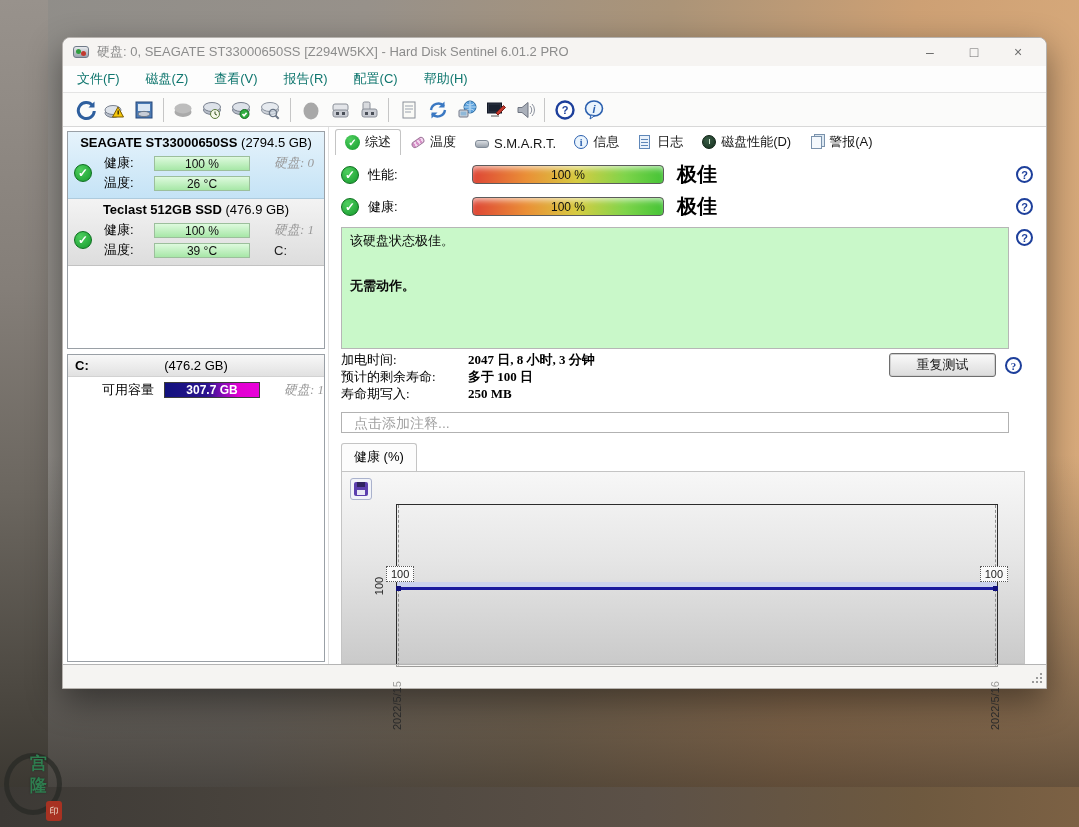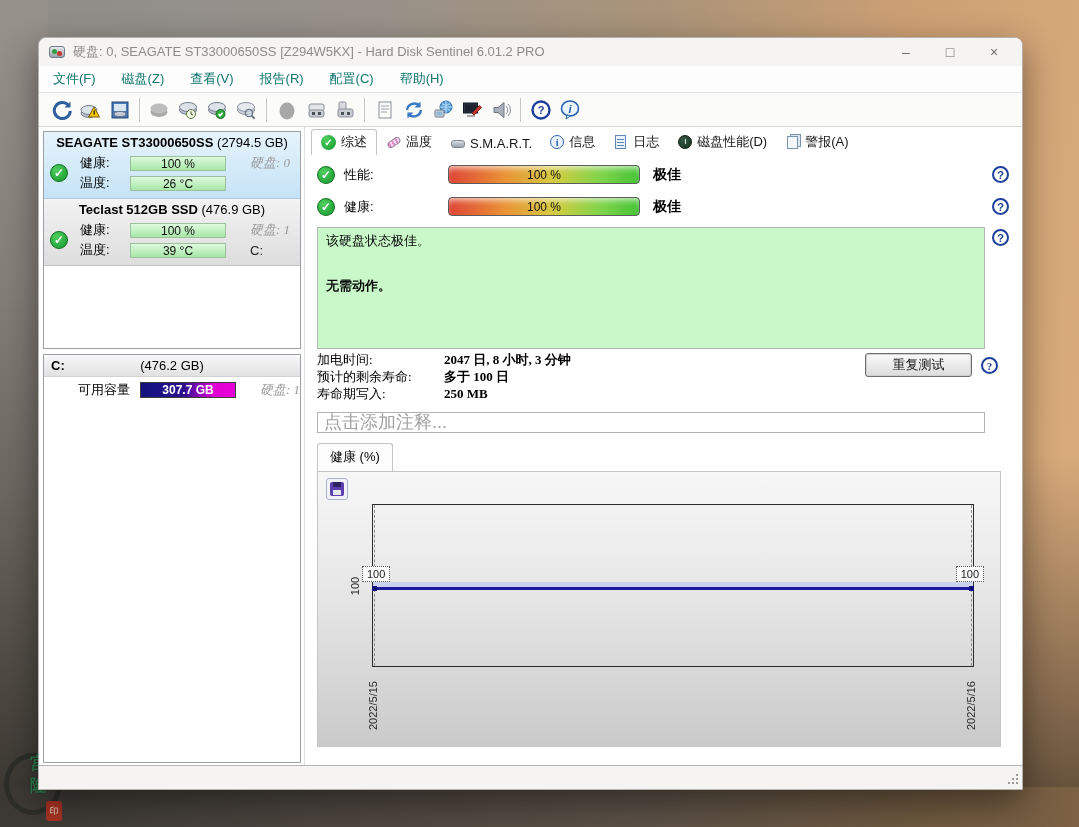--- a/index.html
+++ b/index.html
@@ -17,21 +17,21 @@
     background:linear-gradient(180deg,#e5b585 0%,#d5a univers 0,#d5a06a 30%,#b27c47 60%,#7a5433 85%,#5a3f28 100%); }
   .wp-bottom { position:absolute; left:0; bottom:0; width:100%; height:40px;
     background:linear-gradient(90deg,#3c3935 0%,#4c463f 30%,#5c5147 60%,#6e593f 85%,#7c6144 100%); }
   .seal-ring { position:absolute; left:4px; bottom:12px; width:58px; height:62px; border:5px solid rgba(40,42,38,.75); border-radius:50%; }
   .seal-char { position:absolute; color:#2e7d4f; font-weight:bold; font-size:17px; text-shadow:0 0 2px rgba(0,0,0,.4); }
   .seal-char.c1 { left:30px; bottom:52px; }
   .seal-char.c2 { left:30px; bottom:30px; }
   .seal-red { position:absolute; left:46px; bottom:6px; width:16px; height:20px; background:#a83222; border-radius:3px; color:#f0e0d0; font-size:9px; text-align:center; line-height:20px; }
 
   
-  .window { position:absolute; left:38px; top:37px; width:985px; height:753px;
+  .window { position:absolute; left:62px; top:37px; width:985px; height:652px;
     display:flex; flex-direction:column; background:#fff; border:1px solid #b6b2ae;
     border-radius:8px 8px 0 0; box-shadow:0 12px 34px rgba(0,0,0,.45); }
 
   .titlebar { height:28px; flex:0 0 28px; background:#f6f4f2; border-radius:8px 8px 0 0;
     display:flex; align-items:center; padding:0 6px 0 10px; }
   .app-icon { width:16px; height:12px; border-radius:3px; background:linear-gradient(180deg,#e8eaee,#9aa2ae); border:1px solid #707a88; position:relative; }
   .app-icon::before { content:""; position:absolute; left:2px; top:2px; width:5px; height:5px; border-radius:50%; background:#2f9e3f; }
   .app-icon::after { content:""; position:absolute; right:2px; bottom:1px; width:5px; height:5px; border-radius:50%; background:#c23a2f; }
   .title-text { margin-left:8px; font-size:13px; color:#8c8c8c; white-space:nowrap; }
   .tb-spacer { flex:1; }
@@ -90,41 +90,41 @@
   .tic-doc::before { content:""; position:absolute; left:1px; top:3px; width:7px; height:1px; background:#5f87b8; box-shadow:0 3px 0 #5f87b8, 0 6px 0 #5f87b8; }
   .tic-gauge { width:14px; height:14px; border-radius:50%; background:radial-gradient(circle at 40% 35%,#3a5c46,#14301e); border:1px solid #0c2012; position:relative; }
   .tic-gauge::before { content:""; position:absolute; left:6px; top:3px; width:1px; height:5px; background:#cfe8cf; }
   .tic-pages { width:11px; height:13px; background:#f4f8fc; border:1px solid #7a92ac; box-shadow:3px -2px 0 -1px #dce8f2, 3px -2px 0 0 #7a92ac; }
 
   .ov-row { display:flex; align-items:center; height:25px; margin:7px 0 0; padding-left:12px; }
   .ov-label { width:104px; margin-left:9px; font-size:13px; }
   .grade-bar { width:192px; height:19px; border:1px solid #5c5c5c; border-radius:4px; position:relative;
     background:linear-gradient(90deg,#de4636 0%,#ea8f36 28%,#d6cc42 55%,#7fd44a 80%,#46c437 100%);
     box-shadow:inset 0 5px 6px -3px rgba(255,255,255,.75); font-size:12px; color:#101010; text-align:center; line-height:18px; }
-  .rating { margin-left:13px; font-weight:bold; font-size:14px; }
+  .rating { margin-left:13px; font-weight:bold; font-size:20px; }
   .help-btn { width:17px; height:17px; border-radius:50%; border:2px solid #1d3f9b; background:#fff; color:#1d3f9b;
     font-weight:bold; font-size:11px; display:flex; align-items:center; justify-content:center; flex:0 0 17px; }
   .ov-row .help-btn, .msg-row .help-btn { margin-left:auto; margin-right:13px; }
 
   .msg-row { display:flex; margin-top:8px; padding-left:12px; }
   .status-box { width:668px; height:122px; background:#c9f8c9; border:1px solid #b6b6b6; padding:4px 8px; font-size:13px; color:#0a0a0a; }
   .status-box .l2 { font-weight:bold; margin-top:27px; }
   .msg-row .help-btn { align-self:flex-start; margin-top:2px; }
 
   .stats-wrap { position:relative; margin-top:2px; padding-left:12px; font-size:13px;font-family:Liberation Serif, serif; }
   .stat-row { display:flex; height:17px; align-items:center; }
   .stat-label { width:127px; }
   .stat-value { font-weight:bold; }
   .retest-btn { position:absolute; right:50px; top:2px; width:107px; height:24px;
     background:linear-gradient(180deg,#fafafa,#dcdcdc); border:1px solid #6e6e6e; border-radius:3px;
     box-shadow:0 0 0 1px #cfcfcf inset; font-size:13px; color:#111; display:flex; align-items:center; justify-content:center; }
   .retest-help { position:absolute; right:24px; top:6px; }
 
   .comment-row { padding-left:12px; margin-top:10px; }
-  .comment-input { width:668px; height:21px; border:1px solid #b2b2b2; font-size:18px; padding:0 6px; color:#ec4899; font-family:"Liberation Sans",sans-serif; }
+  .comment-input { width:668px; height:21px; border:1px solid #b2b2b2; font-size:14px; padding:0 12px; color:#ec4899; font-family:"Liberation Sans",sans-serif; }
   .comment-input::placeholder { color:#a2a2a2; }
 
   .graph-tab { margin:10px 0 0 12px; display:inline-flex; align-self:flex-start; padding:4px 12px 5px;
     background:#fcfcfc; border:1px solid #c4c4c4; border-bottom:none; border-radius:3px 3px 0 0; font-size:13px; position:relative; z-index:2; }
   .graph-panel { margin-left:12px; width:684px; height:276px; border:1px solid #c4c4c4; position:relative;
     background:linear-gradient(180deg,#f7f7f7 0%,#e6e6e6 45%,#cacaca 100%); }
   .save-btn { position:absolute; left:8px; top:6px; width:22px; height:22px; border:1px solid #aab2cc; border-radius:3px;
     background:#f1f3f9; display:flex; align-items:center; justify-content:center; }
   .floppy { width:14px; height:14px; background:#5b3fae; border-radius:2px; position:relative; }
   .floppy::before { content:""; position:absolute; left:3px; top:0; width:8px; height:5px; background:#2e2260; }

